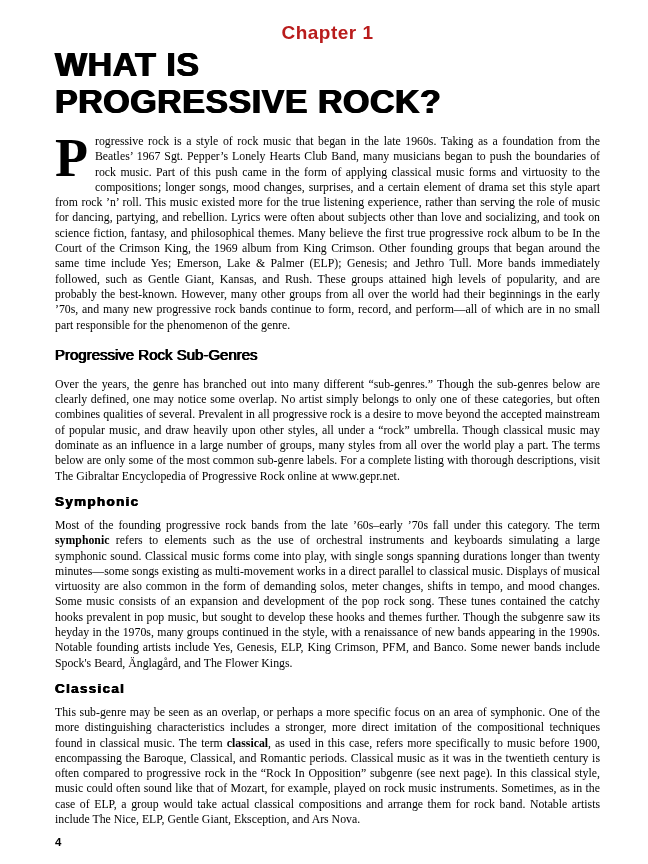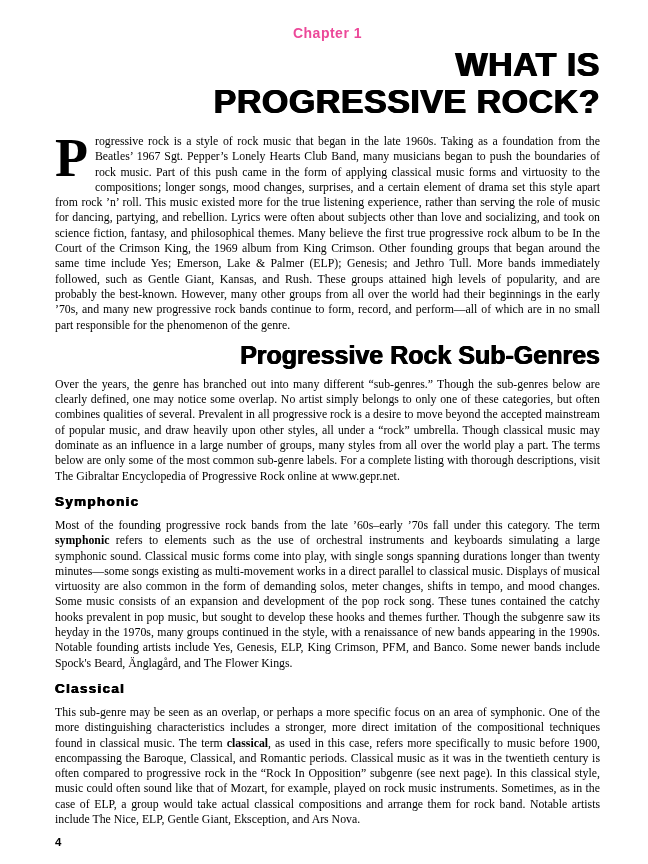--- a/index.html
+++ b/index.html
@@ -15,28 +15,28 @@
     width: 648px; height: 864px;
     padding: 22px 48px 0 55px;
     box-sizing: border-box;
     overflow: hidden;
     background: #ffffff;
   }
   .chapter-label {
     text-align: center;
     font-family: "Liberation Sans", sans-serif;
     font-weight: bold;
-    font-size: 14px;
+    font-size: 19px;
     line-height: 22px;
-    color: #ec4899;
+    color: #b91c1c;
     letter-spacing: 0.5px;
   }
   .page-title {
     margin: 2px 0 14px 0;
-    text-align: right;
+    text-align: left;
     font-family: "Liberation Sans", sans-serif;
     font-weight: bold;
     font-size: 34px;
     line-height: 37px;
     letter-spacing: 0.5px;
     text-shadow: 0.7px 0 0 #000, -0.7px 0 0 #000;
   }
   .title-line { display: block; }
   .body-para {
     margin: 0 0 10px 0;
@@ -48,25 +48,24 @@
   .dropcap {
     float: left;
     font-size: 54px;
     line-height: 43px;
     font-weight: bold;
     padding: 3px 7px 0 0;
   }
   .section-heading {
     margin: 4px 0 10px 0;
     font-family: "Liberation Sans", sans-serif;
-    font-weight: bold;
-    font-size: 25px;
+    font-weight: normal;
+    font-size: 15px;
     line-height: 24px;
     text-shadow: 0.5px 0 0 #000, -0.5px 0 0 #000;
-    text-align: right;
   }
   .subsection-heading {
     margin: 8px 0 8px 0;
     font-family: "Liberation Sans", sans-serif;
     font-weight: bold;
     font-size: 13.5px;
     line-height: 16px;
     letter-spacing: 1.3px;
     text-shadow: 0.4px 0 0 #000, -0.4px 0 0 #000;
   }

